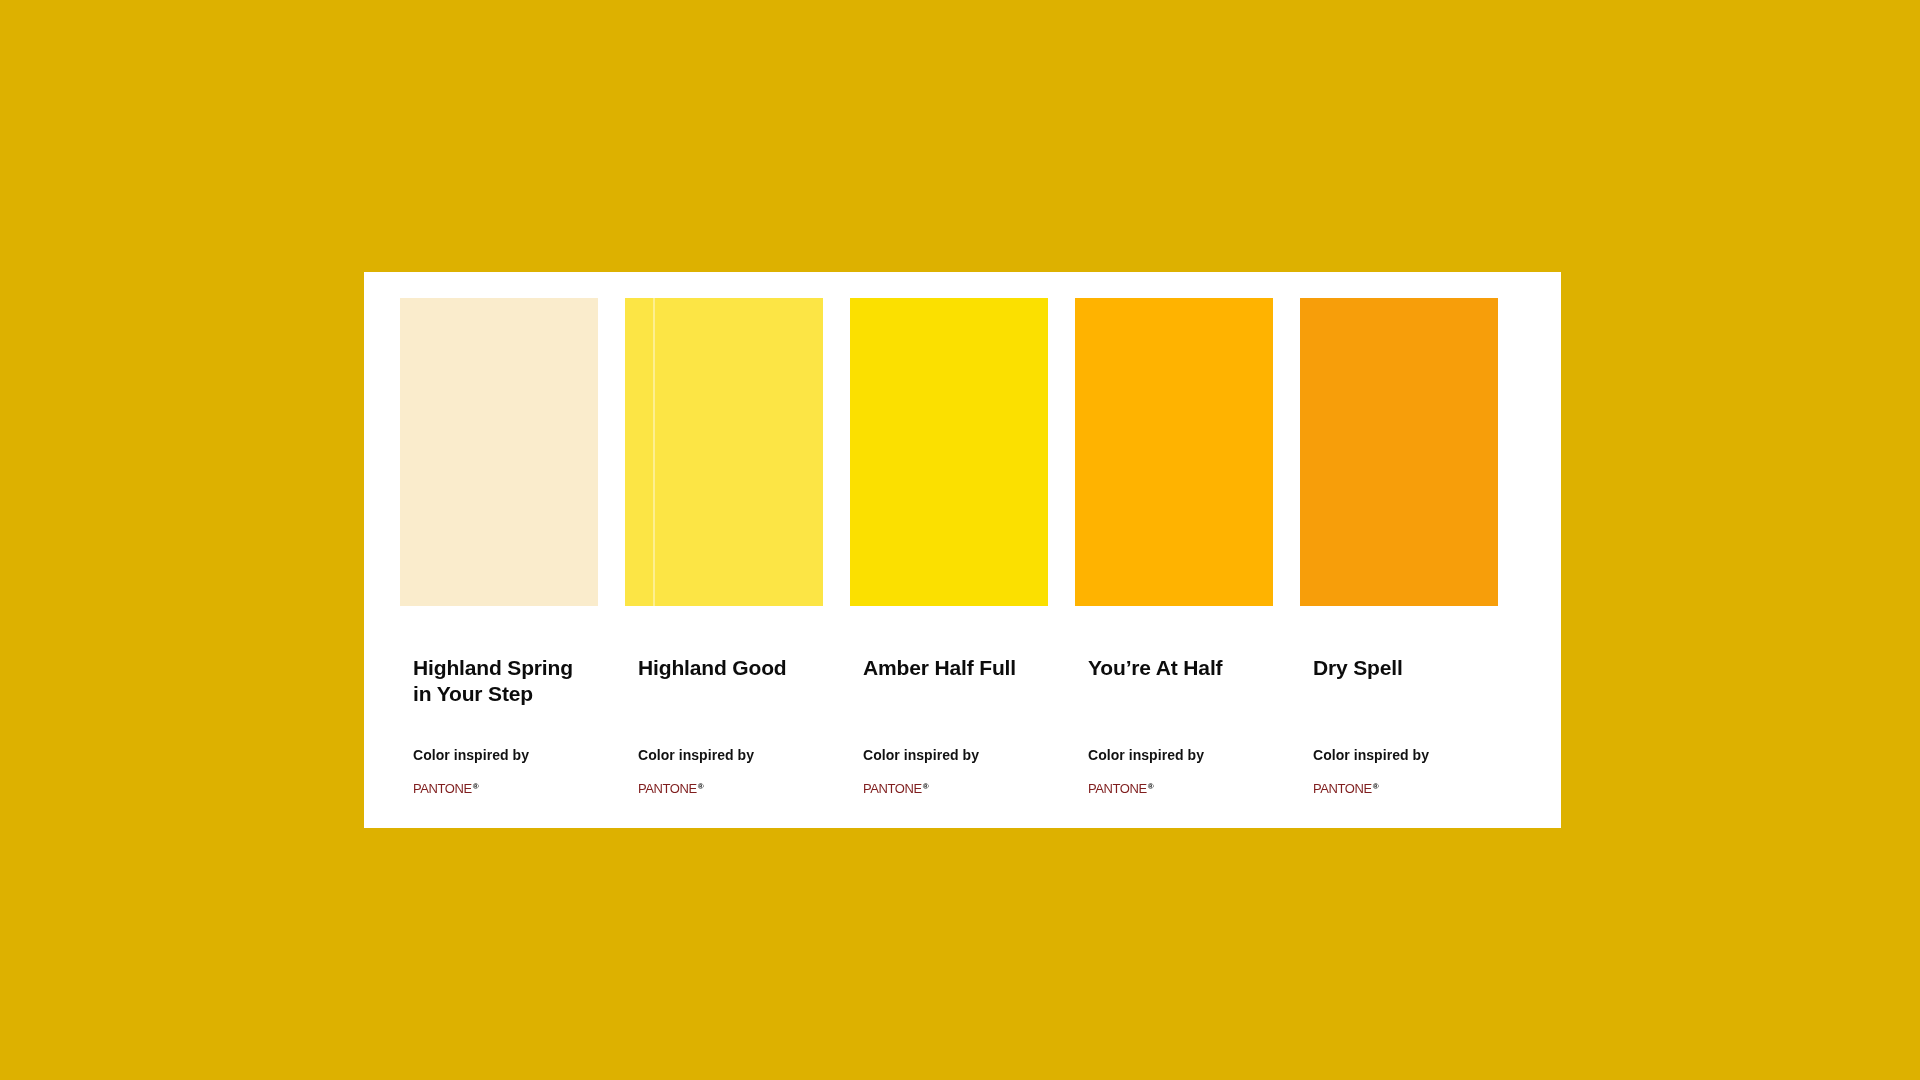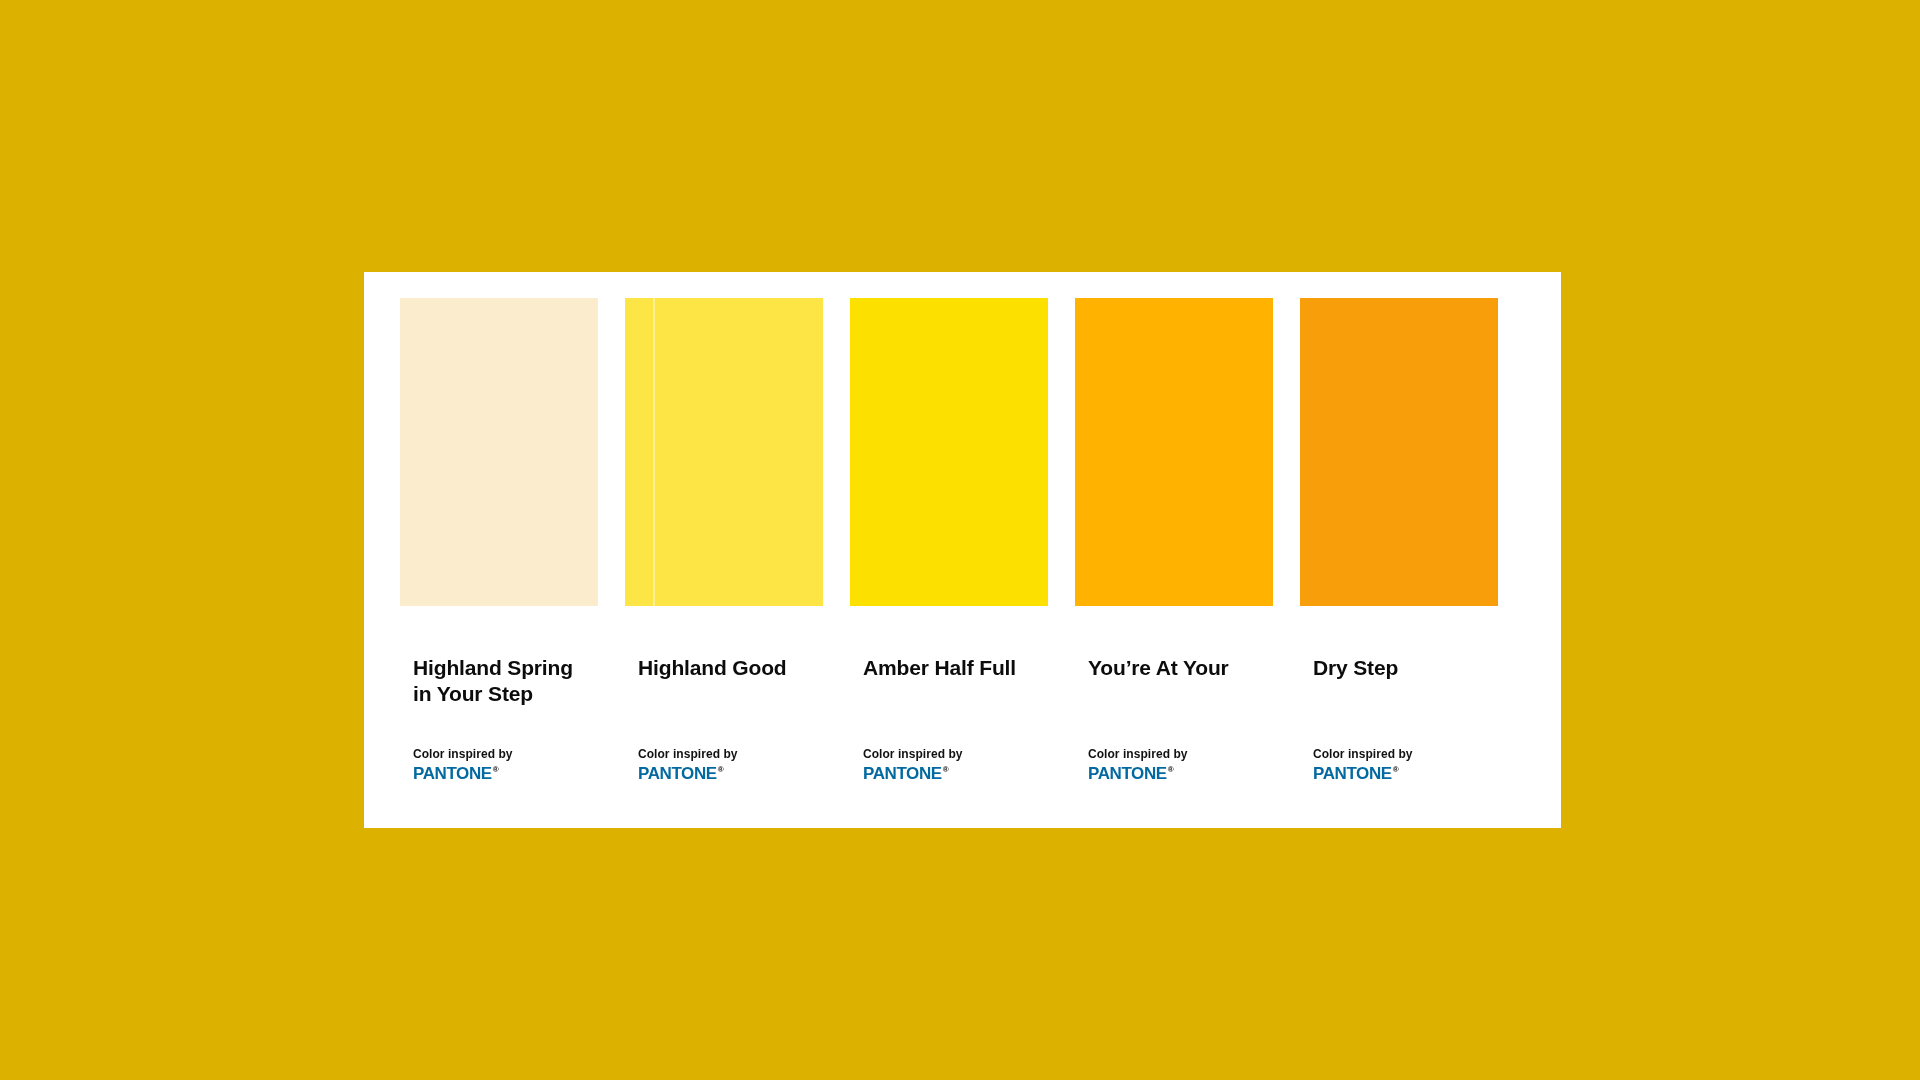--- a/index.html
+++ b/index.html
@@ -93,39 +93,39 @@
 
   .credit {
     position: absolute;
     left: 13px;
     top: 449px;
     width: 205px;
   }
 
   .credit-line {
     font-family: "Liberation Sans", sans-serif;
-    font-size: 12px;
+    font-size: 14px;
     line-height: 1.25;
     font-weight: 700;
     color: #111111;
     letter-spacing: 0.05px;
-    margin: 0 0 3px 0;
+    margin: 0 0 17px 0;
   }
 
   .pantone-lockup {
     display: flex;
     align-items: flex-start;
     line-height: 1;
   }
 
   .pantone-word {
     font-family: "Liberation Sans", sans-serif;
-    font-size: 17px;
-    font-weight: 700;
-    color: #0369a1;
+    font-size: 13px;
+    font-weight: 400;
+    color: #7f1d1d;
     letter-spacing: -0.4px;
     line-height: 1;
   }
 
   .pantone-reg {
     font-family: "Liberation Sans", sans-serif;
     font-size: 8px;
     font-weight: 700;
     color: #000000;
     line-height: 1;
@@ -186,36 +186,36 @@
             <span class="pantone-reg">®</span>
           </div>
         </div>
       </div>
 
       <div class="color-card">
         <div class="swatch">
           <div class="swatch-fill" style="background: rgb(255, 179, 0);"></div>
 
         </div>
-        <p class="card-title">You’re At Your</p>
+        <p class="card-title">You’re At Half</p>
         <div class="credit">
           <p class="credit-line">Color inspired by</p>
           <div class="pantone-lockup">
             <span class="pantone-word">PANTONE</span>
             <span class="pantone-reg">®</span>
           </div>
         </div>
       </div>
 
       <div class="color-card">
         <div class="swatch">
           <div class="swatch-fill" style="background: rgb(247, 158, 10);"></div>
 
         </div>
-        <p class="card-title">Dry Step</p>
+        <p class="card-title">Dry Spell</p>
         <div class="credit">
           <p class="credit-line">Color inspired by</p>
           <div class="pantone-lockup">
             <span class="pantone-word">PANTONE</span>
             <span class="pantone-reg">®</span>
           </div>
         </div>
       </div>
 
     </div>

